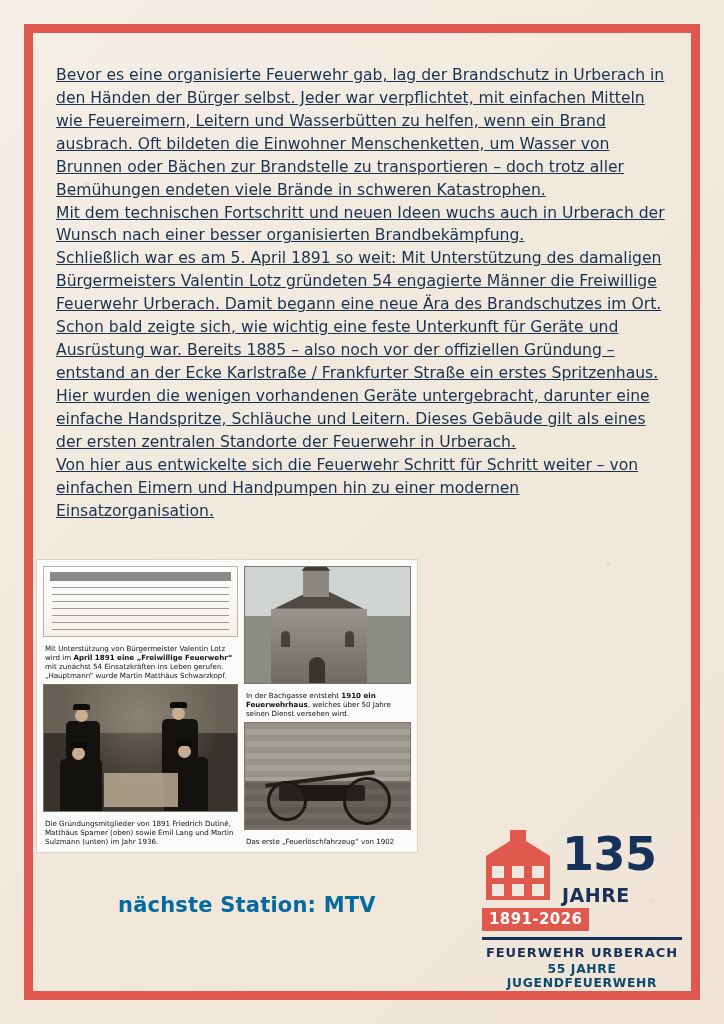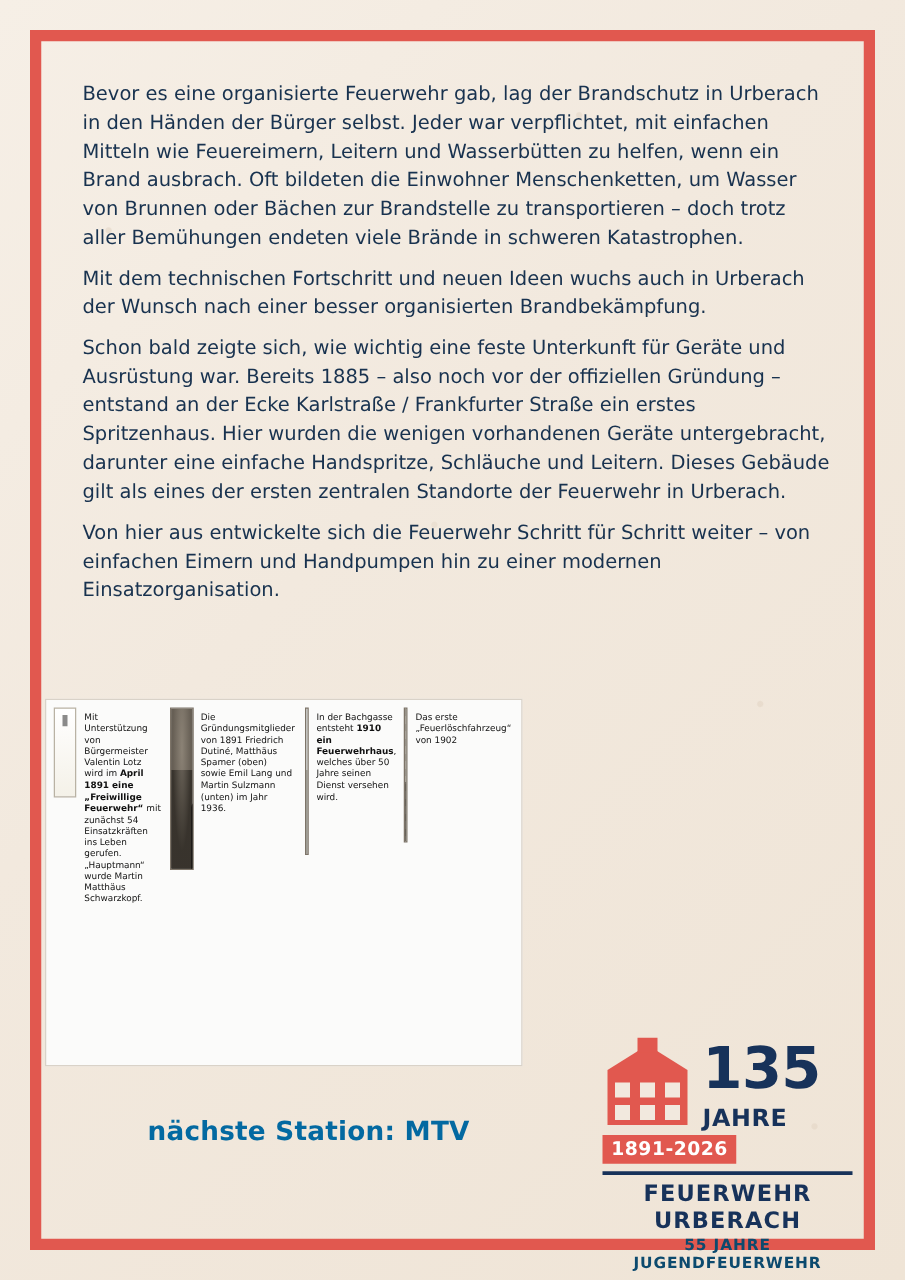--- a/index.html
+++ b/index.html
@@ -55,38 +55,39 @@
   }
   .body-copy {
     margin-top: 22px;
     padding-left: 14px;
     padding-right: 8px;
     font-size: 15.6px;
     line-height: 1.47;
     color: #18324f;
   }
   .body-copy p {
-    margin: 10px;
+    margin: 0;
+    text-decoration: underline;
   }
   .photo-block {
     position: absolute;
     left: 36px;
     top: 559px;
     width: 382px;
     height: 294px;
     background: #fbfbfa;
     border: 1px solid #d9d2c8;
     box-sizing: border-box;
     display: flex;
     gap: 6px;
     padding: 6px;
   }
   .photo-col {
     display: flex;
-    flex-direction: row;
+    flex-direction: column;
     gap: 4px;
   }
   .photo-col.left { width: 196px; }
   .photo-col.right { width: 168px; }
 
   .cert-img {
     width: 100%;
     height: 72px;
     background:
       linear-gradient(#ffffff, #f4f1e8);
@@ -272,21 +273,21 @@
     letter-spacing: 0.4px;
   }
   .logo-rightcol { display: flex; flex-direction: column; gap: 11px; }
   .logo-rule {
     width: 100%;
     height: 3px;
     background: #17325a;
     margin: 6px 0 5px 0;
   }
   .logo-l1 {
-    font-size: 18px;
+    font-size: 13px;
     font-weight: bold;
     letter-spacing: 0.9px;
     color: #17325a;
     text-align: center;
   }
   .logo-l2 {
     font-size: 12.3px;
     font-weight: bold;
     letter-spacing: 0.7px;
     color: #0c4a6e;
@@ -309,20 +310,21 @@
 <div class="paper-texture"></div>
 
 <div class="page-frame"></div>
 
 <div class="content">
 
 
   <div class="body-copy">
     <p>Bevor es eine organisierte Feuerwehr gab, lag der Brandschutz in Urberach in den Händen der Bürger selbst. Jeder war verpflichtet, mit einfachen Mitteln wie Feuereimern, Leitern und Wasserbütten zu helfen, wenn ein Brand ausbrach. Oft bildeten die Einwohner Menschenketten, um Wasser von Brunnen oder Bächen zur Brandstelle zu transportieren – doch trotz aller Bemühungen endeten viele Brände in schweren Katastrophen.</p>
     <p>Mit dem technischen Fortschritt und neuen Ideen wuchs auch in Urberach der Wunsch nach einer besser organisierten Brandbekämpfung.</p>
+    <p>Schließlich war es am 5. April 1891 so weit: Mit Unterstützung des damaligen Bürgermeisters Valentin Lotz gründeten 54 engagierte Männer die Freiwillige Feuerwehr Urberach. Damit begann eine neue Ära des Brandschutzes im Ort.</p>
     <p>Schon bald zeigte sich, wie wichtig eine feste Unterkunft für Geräte und Ausrüstung war. Bereits 1885 – also noch vor der offiziellen Gründung – entstand an der Ecke Karlstraße / Frankfurter Straße ein erstes Spritzenhaus. Hier wurden die wenigen vorhandenen Geräte untergebracht, darunter eine einfache Handspritze, Schläuche und Leitern. Dieses Gebäude gilt als eines der ersten zentralen Standorte der Feuerwehr in Urberach.</p>
     <p>Von hier aus entwickelte sich die Feuerwehr Schritt für Schritt weiter – von einfachen Eimern und Handpumpen hin zu einer modernen Einsatzorganisation.</p>
   </div>
 
 </div>
 
 <div class="photo-block">
 
   <div class="photo-col left">
 

